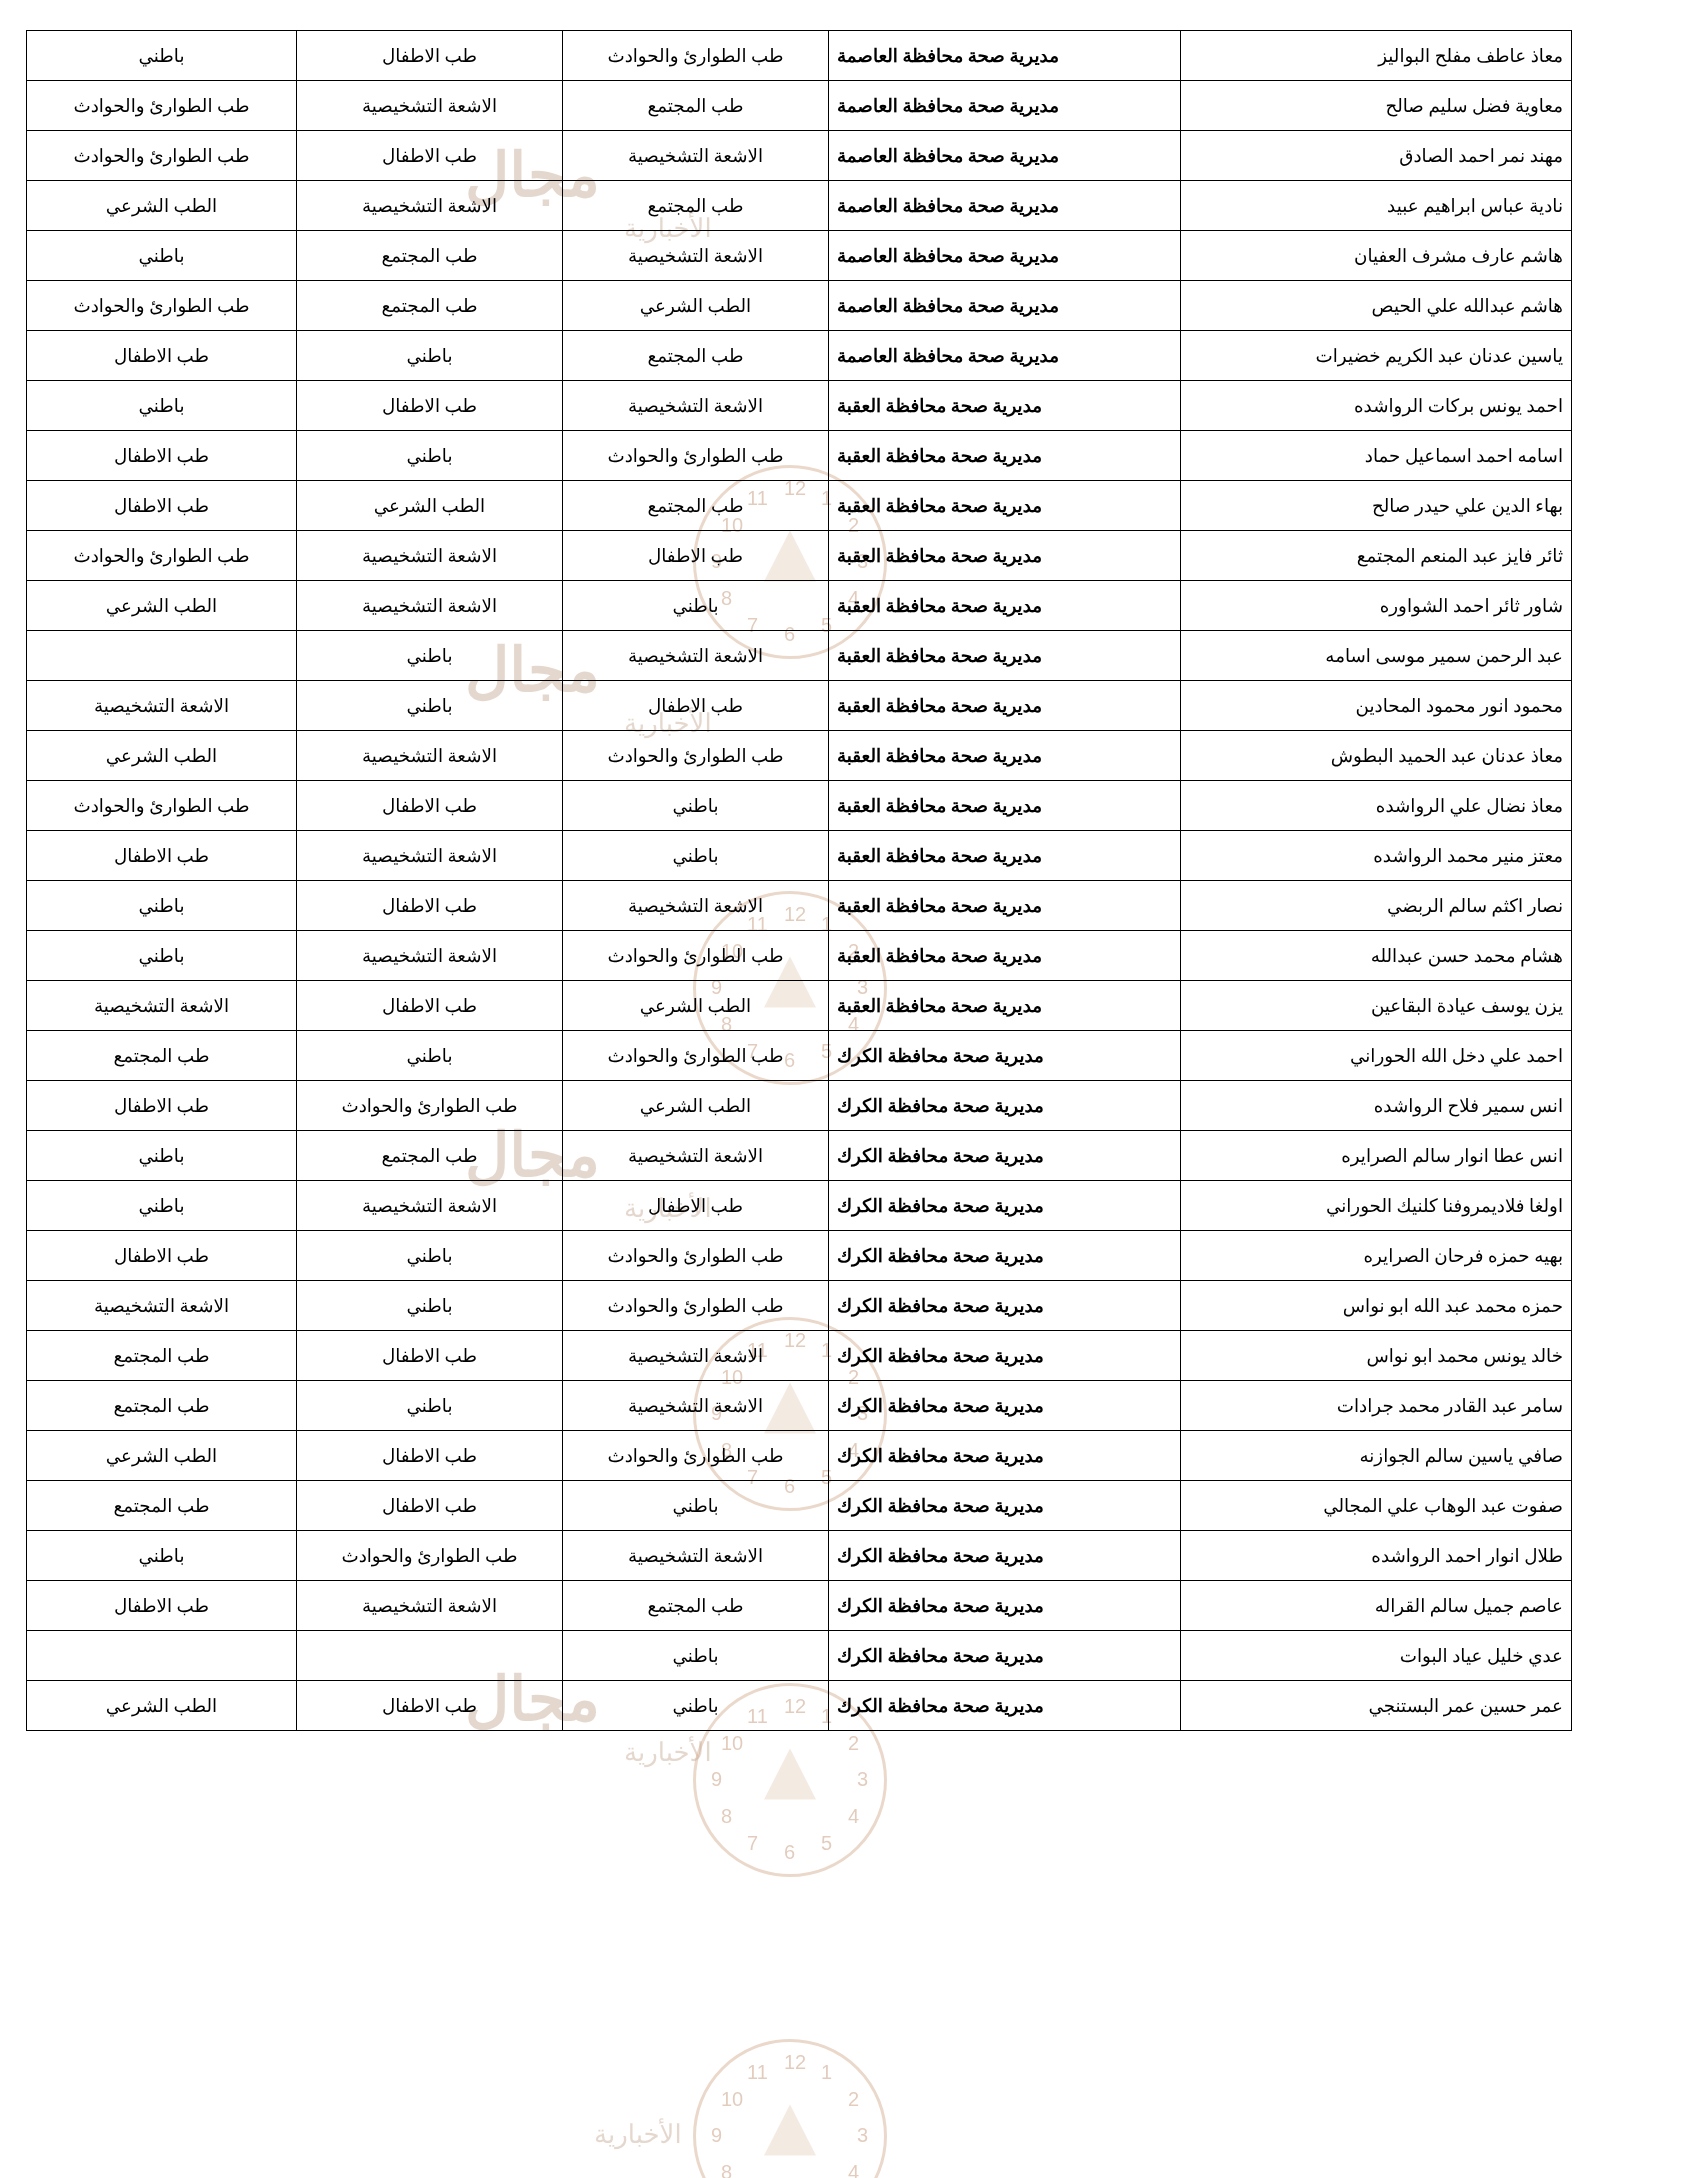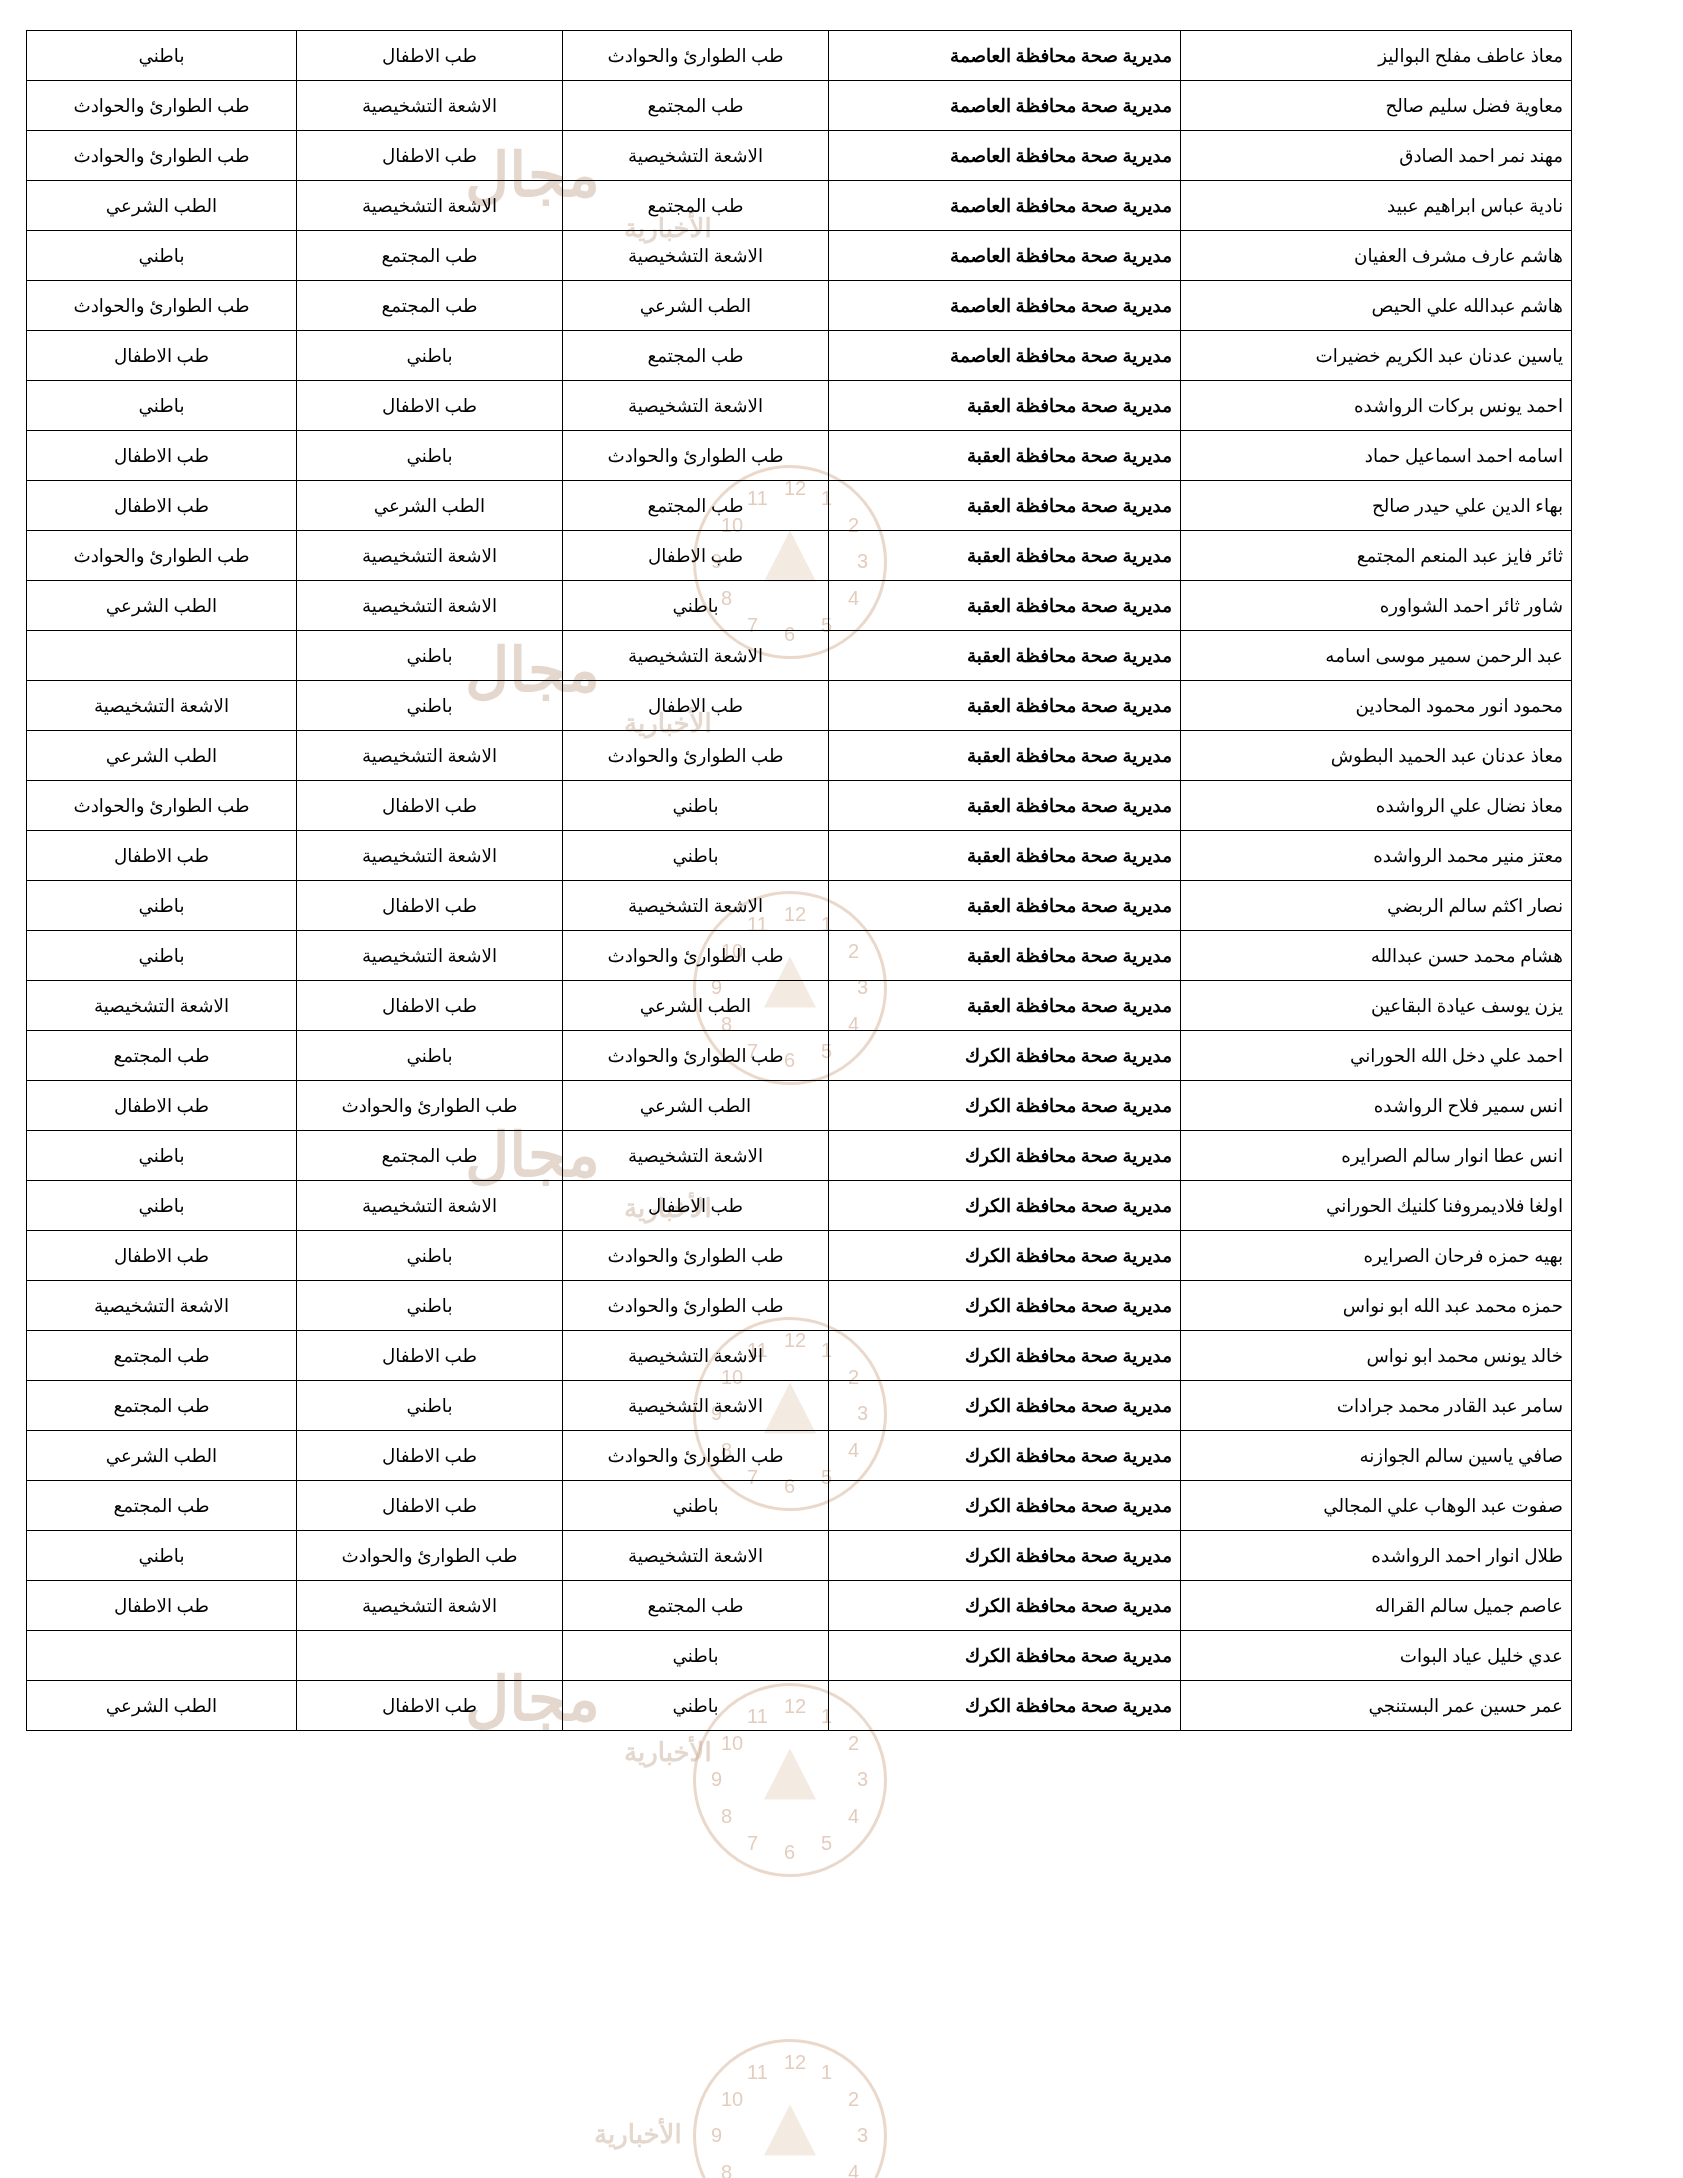--- a/index.html
+++ b/index.html
@@ -31,21 +31,21 @@
   }
   .wm-text {
     font-size: 61px;
     font-weight: bold;
     letter-spacing: 2px;
     color: #b08a6e;
     opacity: 0.33;
   }
   .wm-sub {
     font-size: 26px;
-    font-weight: bold;
+    font-weight: normal;
     color: #b08a6e;
     opacity: 0.33;
   }
   .wm-clock {
     width: 188px;
     height: 188px;
     border: 3px solid #d2a98c;
     border-radius: 50%;
     opacity: 0.45;
     position: absolute;
@@ -86,21 +86,21 @@
     height: 45px;
     padding: 2px 8px;
     font-size: 18.3px;
     color: #000000;
     vertical-align: middle;
     overflow: hidden;
     white-space: nowrap;
     background: transparent;
   }
   .c-name   { width: 374px; text-align: right; }
-  .c-dir    { width: 335px; text-align: right; font-weight: bold; }
+  .c-dir    { width: 335px; text-align: left; font-weight: bold; }
   .c-ch1    { width: 249px; text-align: center; }
   .c-ch2    { width: 249px; text-align: center; }
   .c-ch3    { width: 253px; text-align: center; }
 </style>
 </head>
 <body>
 
 <div class="watermark-layer">
 
   <div class="wm wm-text" style="left:465px; top:139px;">مجال</div>

